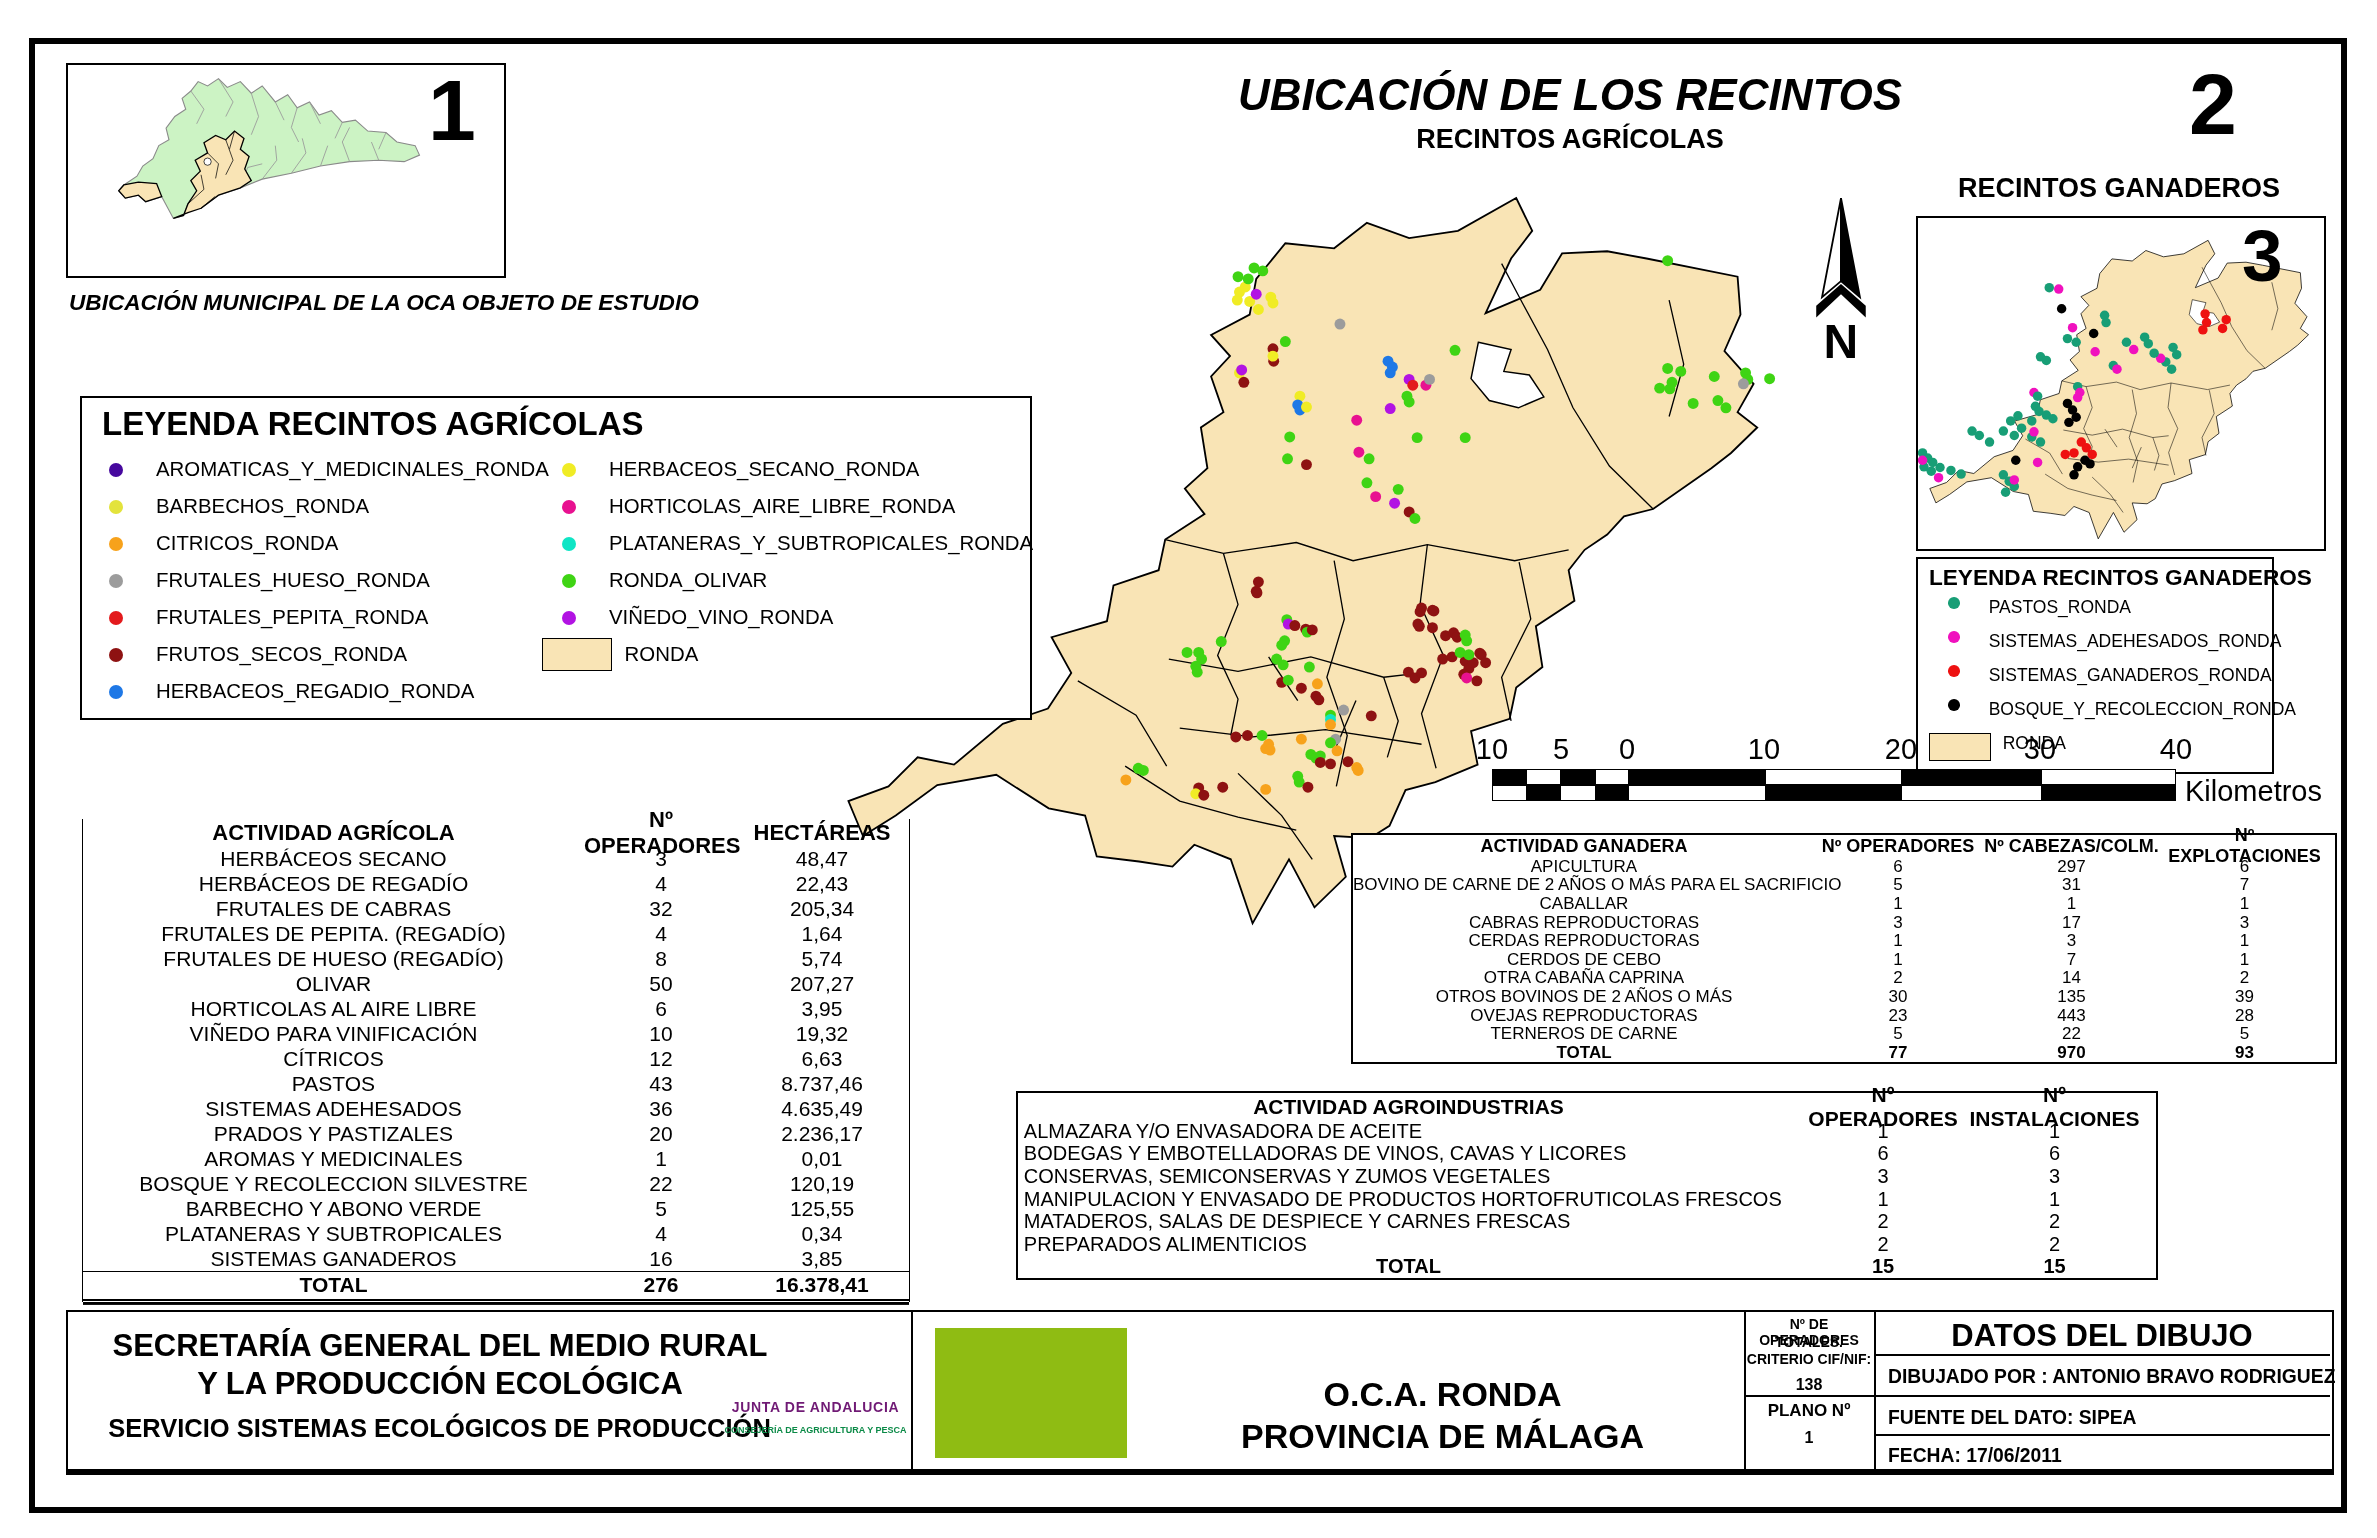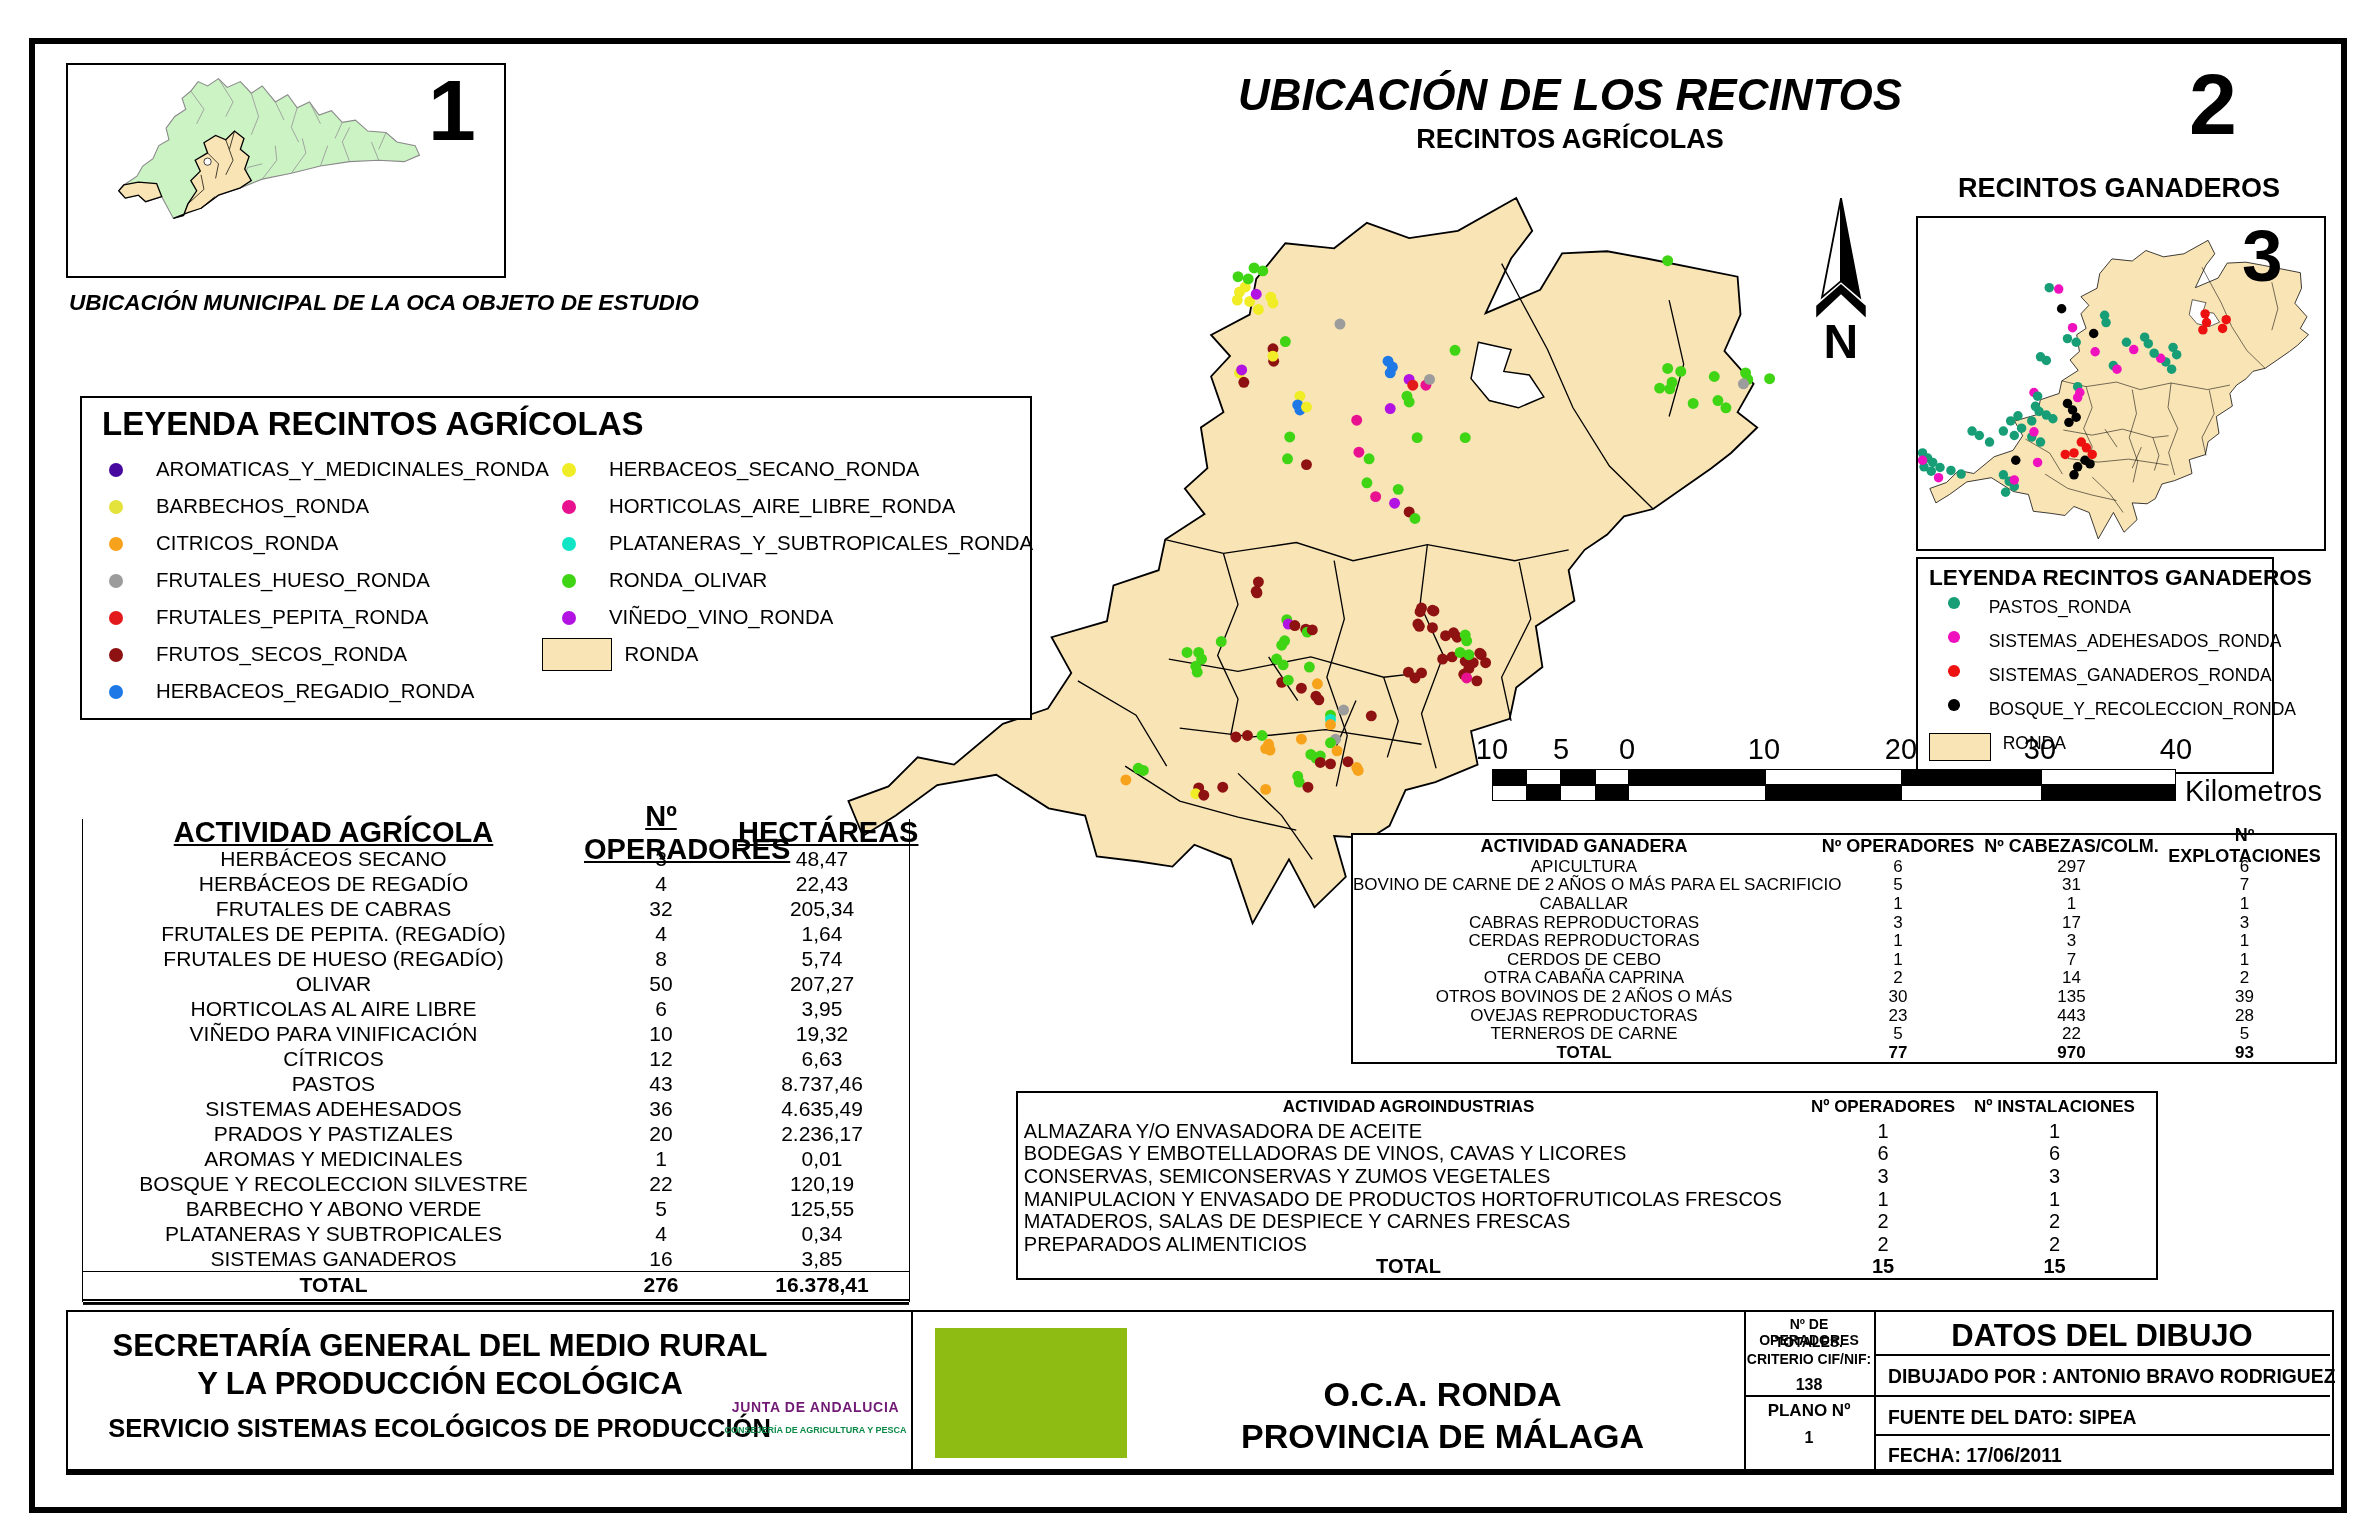--- a/index.html
+++ b/index.html
@@ -43,37 +43,37 @@
   #sb-labels{left:1492px;top:733px;width:728px;height:32px;}
   .sb-lab{position:absolute;font-size:29px;transform:translateX(-50%);}
   #sb-rows{left:1492px;top:769px;width:684px;}
   .sb-row{display:flex;height:16px;}
   .sb-seg{height:16px;border:1.1px solid #000;border-right:none;box-sizing:border-box;}
   .sb-seg:last-child{border-right:1.1px solid #000;}
   #kilometros{left:2185px;top:775px;font-size:29px;}
   
   #agri-table{left:82px;top:819px;width:826px;border-left:1.5px solid #000;border-right:1.5px solid #000;background:transparent;}
   .ag-row{display:flex;height:25px;align-items:center;font-size:21px;}
-  .ag-h{font-weight:bold;font-size:29px;height:27px;text-decoration:underline;}
+  .ag-h{font-weight:bold;font-size:22px;height:27px;}
   .ag-name{width:501px;text-align:center;}
   .ag-ops{width:154px;text-align:center;}
   .ag-hect{width:168px;text-align:center;}
   .ag-total{font-weight:bold;border-top:1.5px solid #000;}
   .dblline{height:2.2px;background:#000;margin-top:2.2px;border-bottom:1.5px solid #fff;box-shadow:0 2.9px 0 #000;}
   #gan-table{left:1351px;top:833px;width:982px;border:2.2px solid #000;background:#fff;}
   .gn-row{display:flex;height:18.6px;align-items:center;font-size:17px;}
   .gn-h{font-weight:bold;font-size:18px;height:22.6px;}
   .gn-name{width:462px;text-align:center;white-space:nowrap;}
   .gn-ops{width:166px;text-align:center;}
   .gn-cab{width:181px;text-align:center;}
   .gn-exp{width:165px;text-align:center;}
   .gn-total{font-weight:bold;}
   #agro-table{left:1016px;top:1091px;width:1138px;border:2.2px solid #000;background:#fff;}
   .ao-row{display:flex;height:22.6px;align-items:center;font-size:20px;}
-  .ao-h{font-weight:bold;font-size:17px;height:27px;}
+  .ao-h{font-weight:bold;font-size:21px;height:27px;}
   .ao-name{width:781px;text-align:left;padding-left:5.8px;box-sizing:border-box;}
   .ao-h .ao-name{text-align:center;padding-left:0;}
   .ao-ops{width:168px;text-align:center;}
   .ao-inst{width:175px;text-align:center;}
   .ao-total{font-weight:bold;}
   .ao-total .ao-name{text-align:center;padding-left:0;}
   
   #footer{left:66px;top:1310px;width:2264px;height:157px;border:2.2px solid #000;border-bottom:6.6px solid #000;background:#fff;}
   #footer .fabs{position:absolute;}
   .vline{position:absolute;top:0;bottom:0;width:2.2px;background:#000;}

